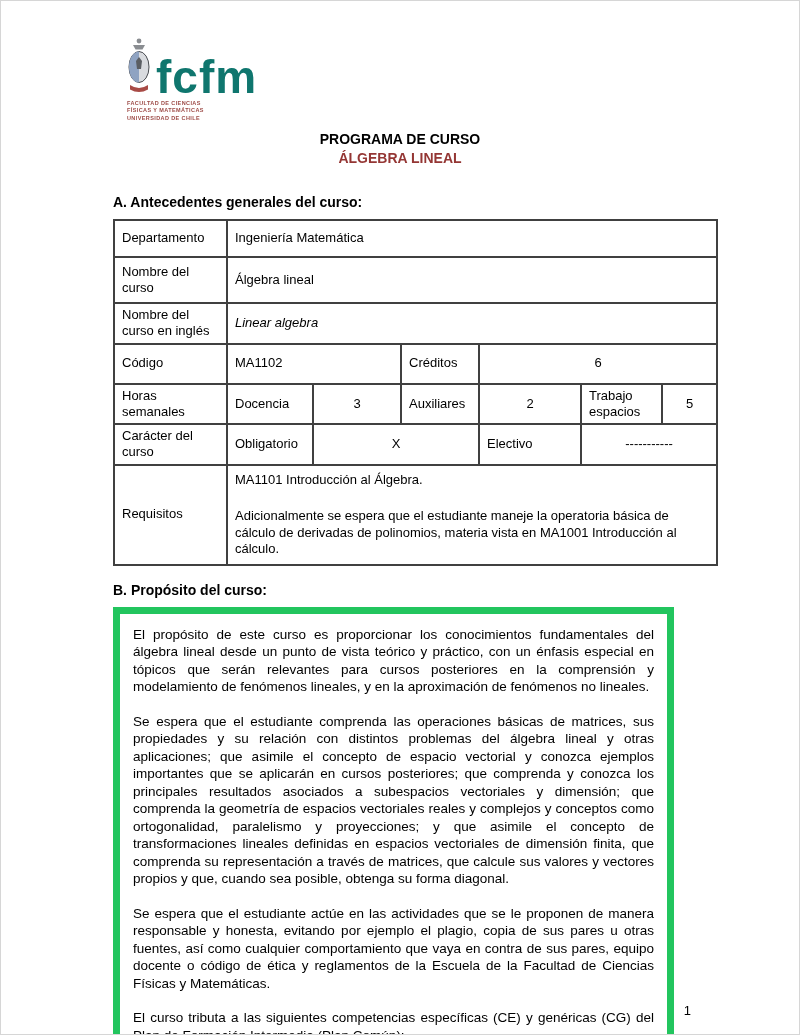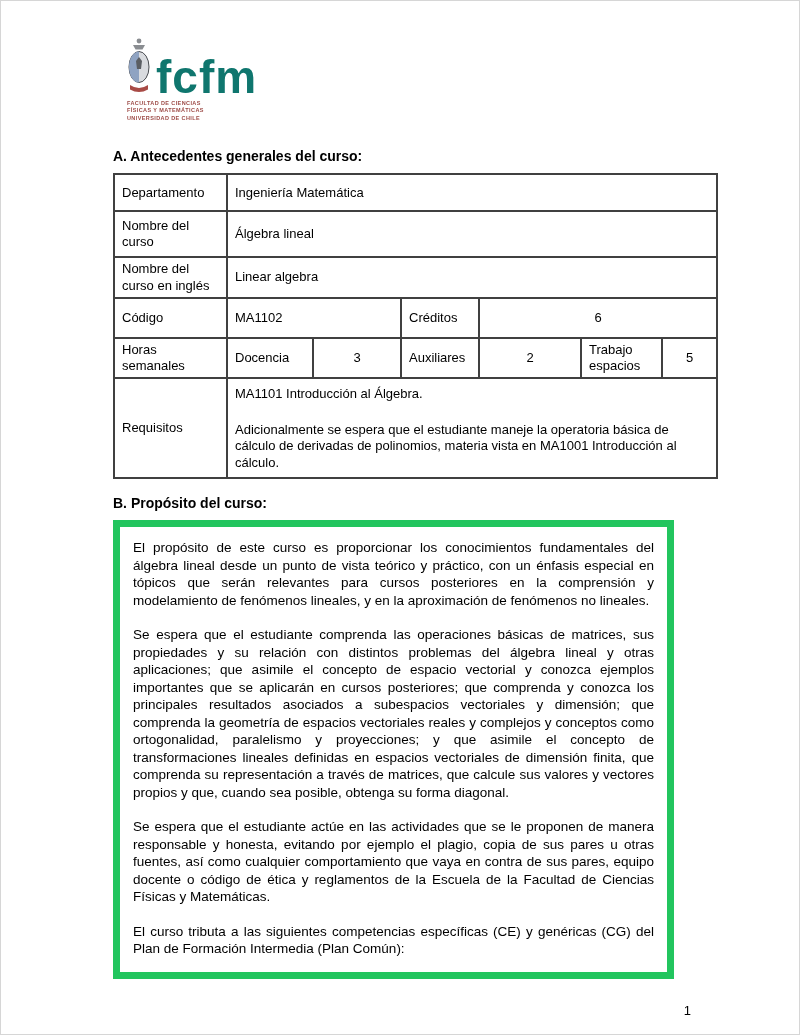--- a/index.html
+++ b/index.html
@@ -45,21 +45,21 @@
     font-size: 13px; line-height: 1.25;
     padding: 3px 7px;
     vertical-align: middle;
     overflow: hidden;
   }
   .r1 { height: 37px; } .r2 { height: 46px; margin-top: 39px; } .r3 { height: 37px; }
   .r4 { height: 40px; } .r5 { height: 38px; } .r6 { height: 36px; }
   .r7 { height: 100px; }
   td.vtop { vertical-align: top; padding-top: 5px; }
   td.center { text-align: center; }
-  td.italic { }
+  td.italic { font-style: italic; }
   .req-gap { margin-top: 20px; }
   
   .purpose-box {
     width: 561px; margin-top: 9px;
     border: 7px solid #22c55e;
     padding: 12px 13px 14px 13px;
   }
   .purpose-box p {
     font-size: 13.5px; line-height: 17.5px;
     text-align: justify;
@@ -90,20 +90,24 @@
       </span>
       <span class="wordmark">fcfm</span>
     </div>
     <div class="logo-caption">
       <div>FACULTAD DE CIENCIAS</div>
       <div>FÍSICAS Y MATEMÁTICAS</div>
       <div>UNIVERSIDAD DE CHILE</div>
     </div>
   </div>
 
+  <div class="titles">
+    <div class="title-line">PROGRAMA DE CURSO</div>
+    <div class="subtitle-line">ÁLGEBRA LINEAL</div>
+  </div>
 
   <div class="content">
 
     <div class="section-heading">A. Antecedentes generales del curso:</div>
 
     <table class="info">
       <colgroup>
         <col style="width:113px">
           <col style="width:86px">
           <col style="width:88px">
@@ -133,20 +137,27 @@
         </tr>
         <tr class="r5">
           <td>Horas semanales</td>
           <td>Docencia</td>
           <td class="center">3</td>
           <td>Auxiliares</td>
           <td class="center">2</td>
           <td>Trabajo espacios</td>
           <td class="center">5</td>
         </tr>
+        <tr class="r6">
+          <td>Carácter del curso</td>
+          <td>Obligatorio</td>
+          <td colspan="2" class="center">X</td>
+          <td>Electivo</td>
+          <td colspan="2" class="center">-----------</td>
+        </tr>
         <tr class="r7">
           <td>Requisitos</td>
           <td colspan="6" class="vtop">
             <div>MA1101 Introducción al Álgebra.</div>
             <div class="req-gap">Adicionalmente se espera que el estudiante maneje la operatoria básica de cálculo de derivadas de polinomios, materia vista en MA1001 Introducción al cálculo.</div>
           </td>
         </tr>
       </tbody>
     </table>
 

